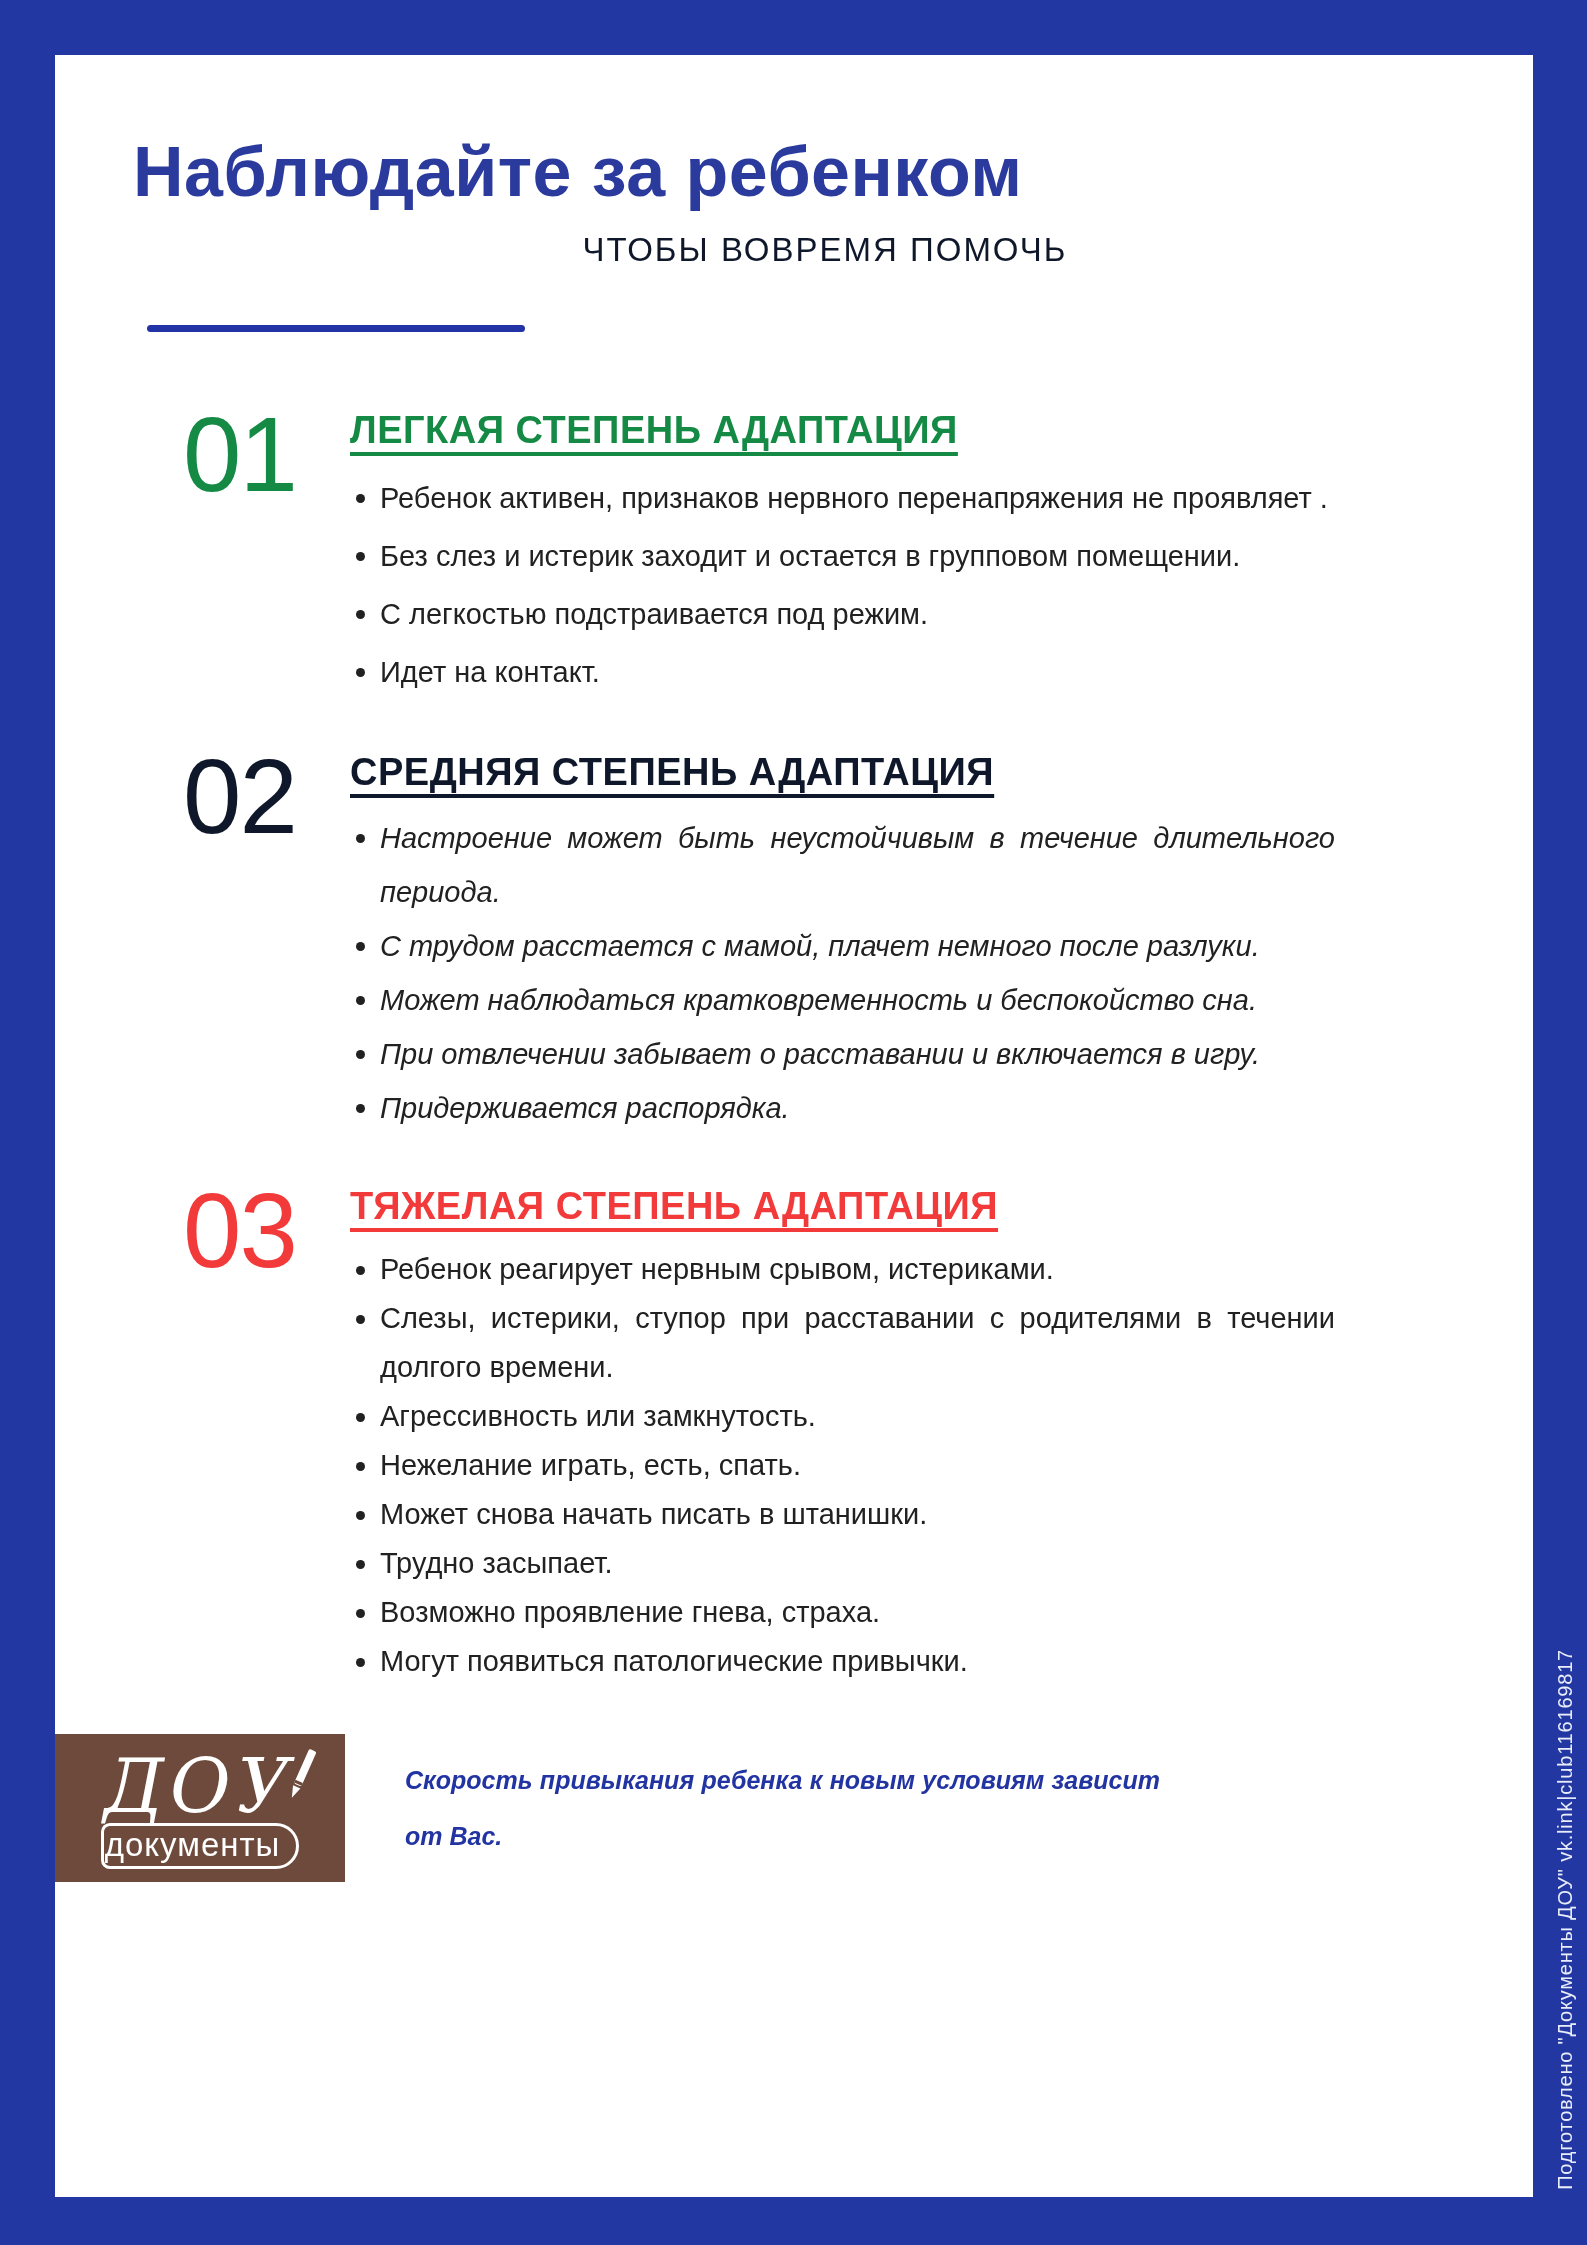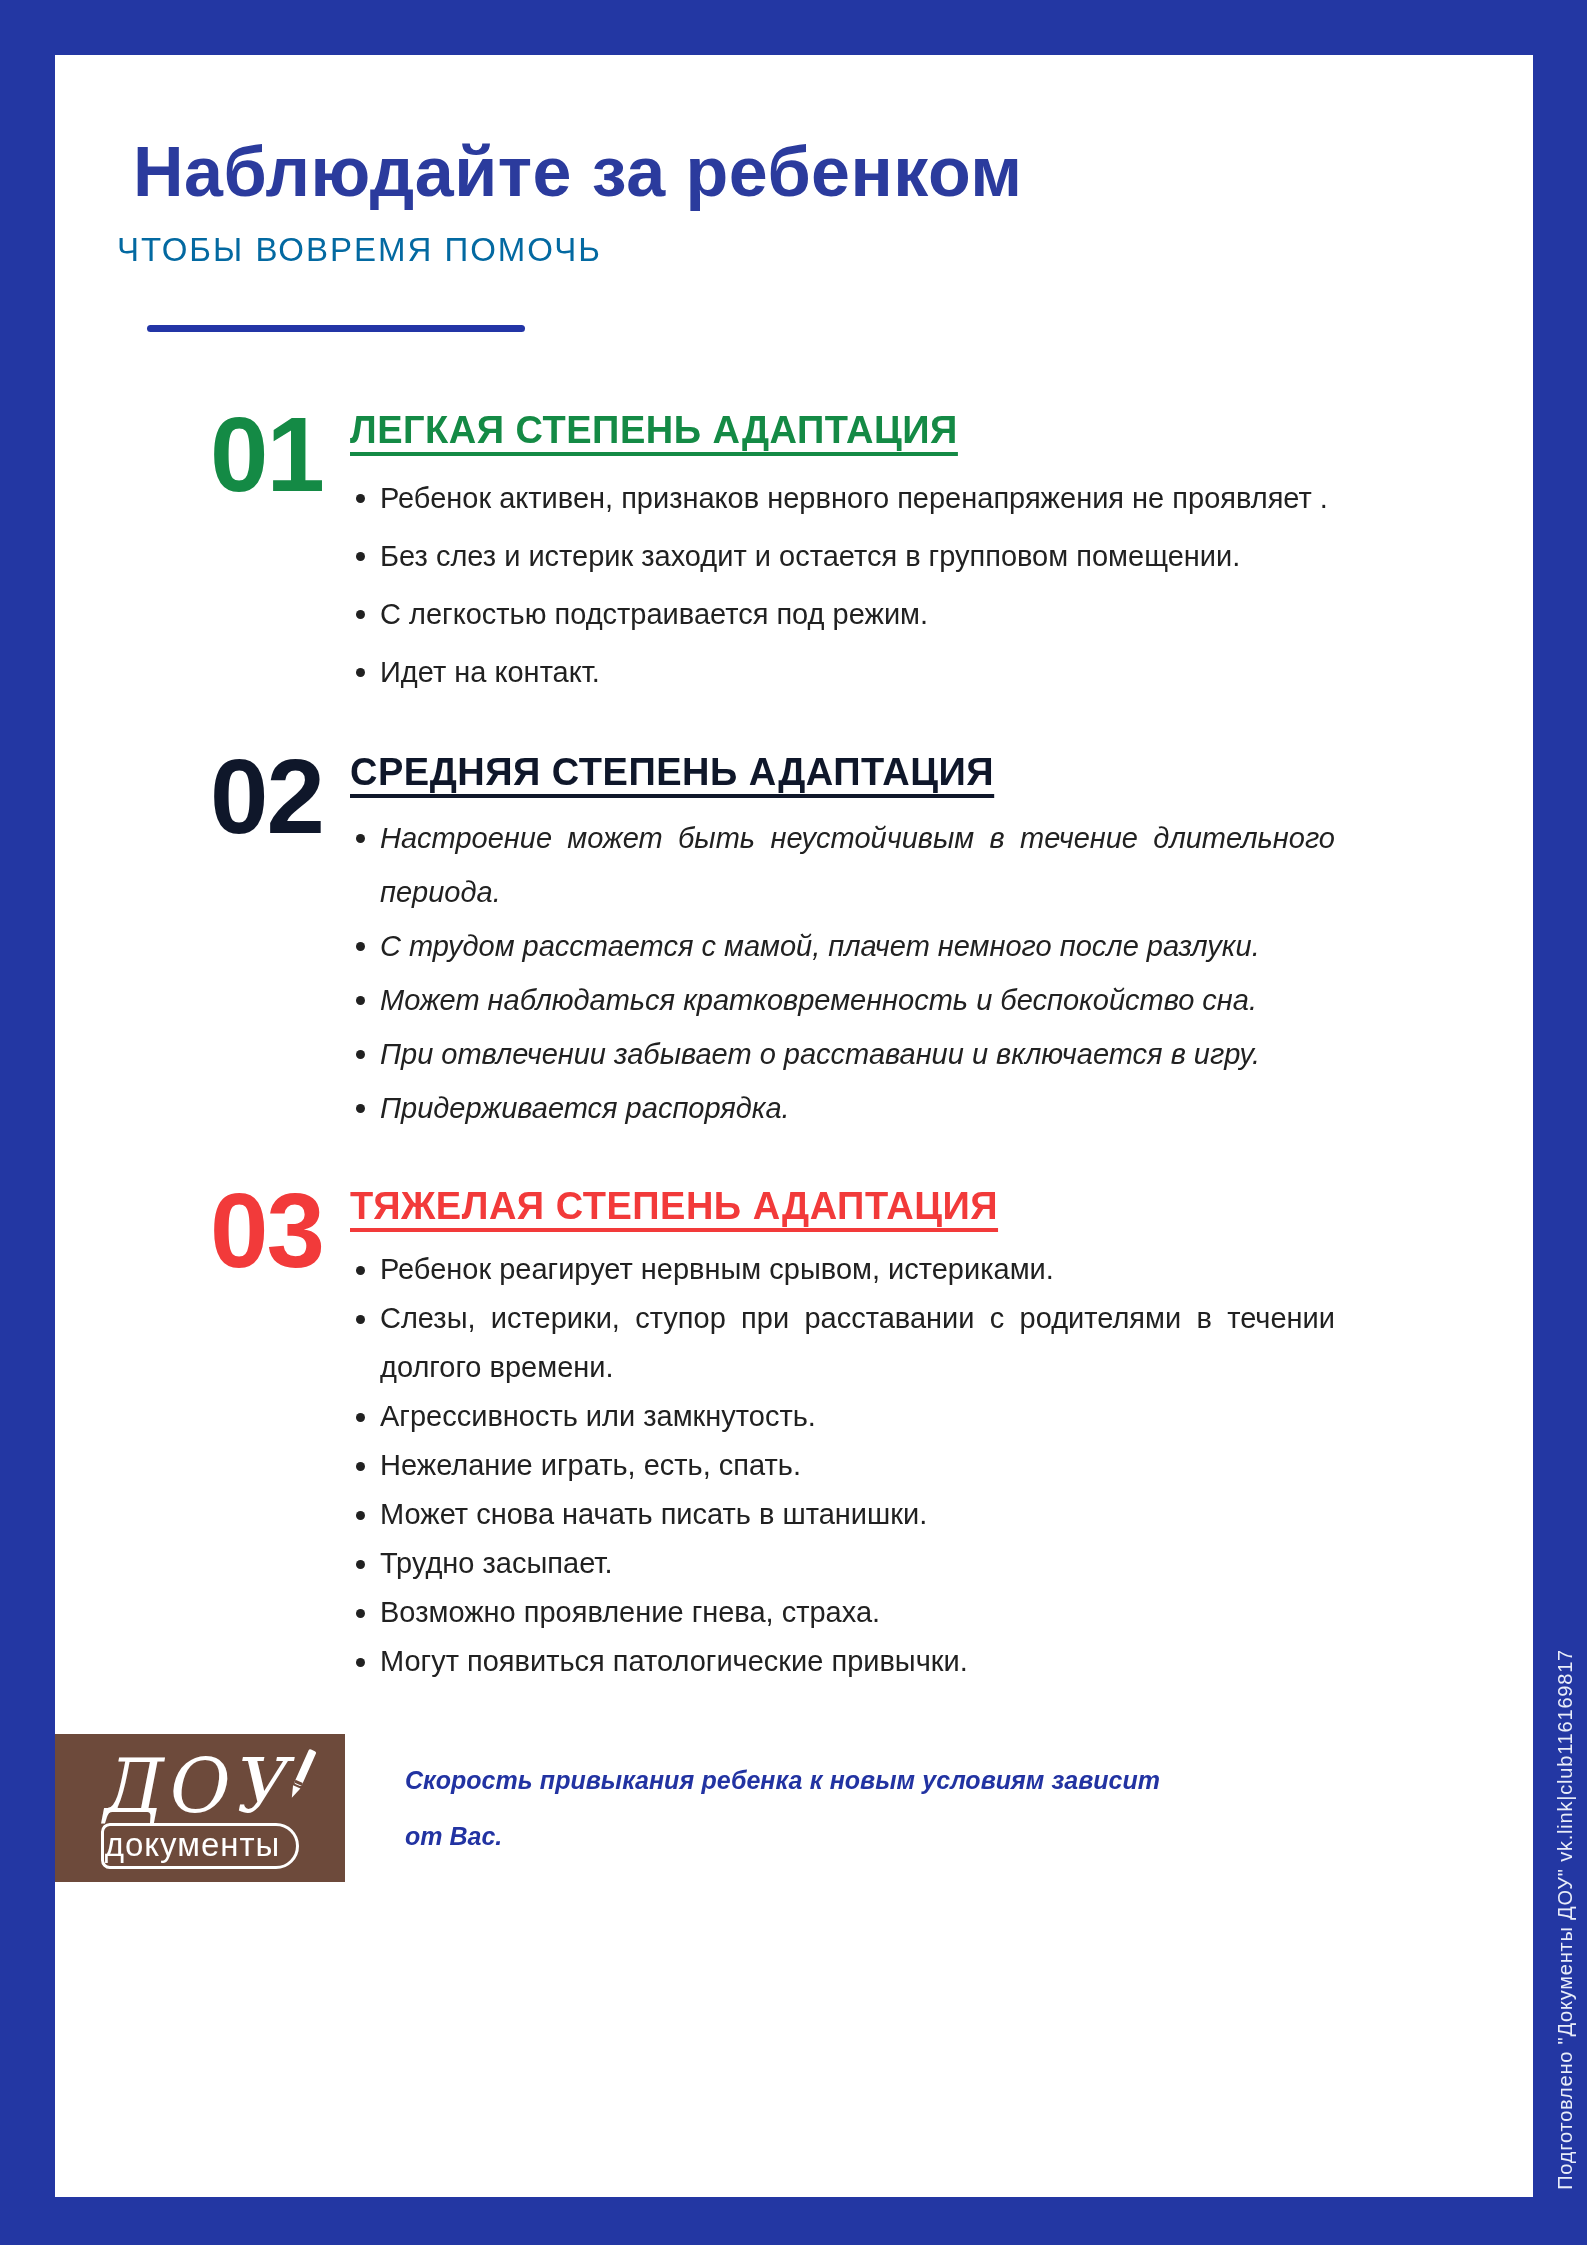--- a/index.html
+++ b/index.html
@@ -22,37 +22,37 @@
     font-size: 70px;
     font-weight: bold;
     line-height: 1.2;
     color: #2b3b9d;
     letter-spacing: 0.5px;
   }
   .page-subtitle {
     margin: 16px 0 0 62px;
     font-size: 33px;
     line-height: 40px;
-    color: #0369a1;
+    color: #0f172a;
     letter-spacing: 2px;
+    text-align: center;
   }
   .divider {
     margin: 55px 0 0 92px;
     width: 378px; height: 7px;
     border-radius: 4px;
     background: #2335a6;
   }
   
   .sections { margin-top: 75px; }
   .section { display: flex; align-items: flex-start; padding-left: 128px; margin-bottom: 48px; }
   .sec-num {
     flex: none; width: 167px;
-    font-size: 105px; font-weight: bold; line-height: 0.92;
+    font-size: 105px; font-weight: normal; line-height: 0.92;
     letter-spacing: -2px;
-    text-align: center;
   }
   .sec-body { flex: 1; padding-right: 198px; min-width: 0; }
   .sec-title {
     font-size: 38px; font-weight: bold; line-height: 46px;
     letter-spacing: 0.5px;
     text-decoration: underline;
     text-decoration-thickness: 4px;
     text-underline-offset: 9px;
   }
   .sec-1 .sec-num, .sec-1 .sec-title { color: #148a45; }

